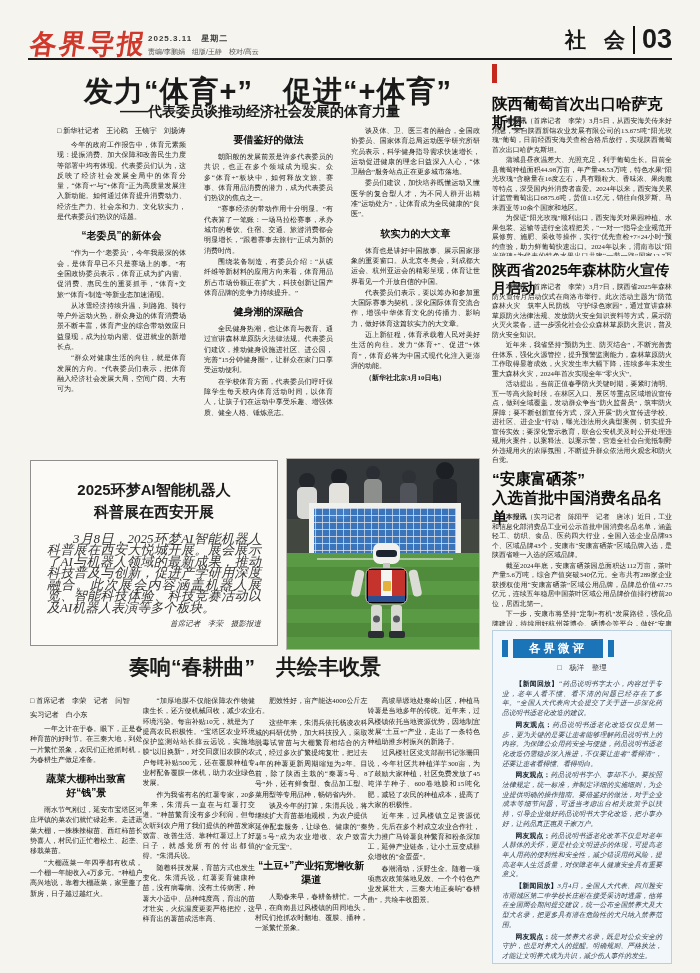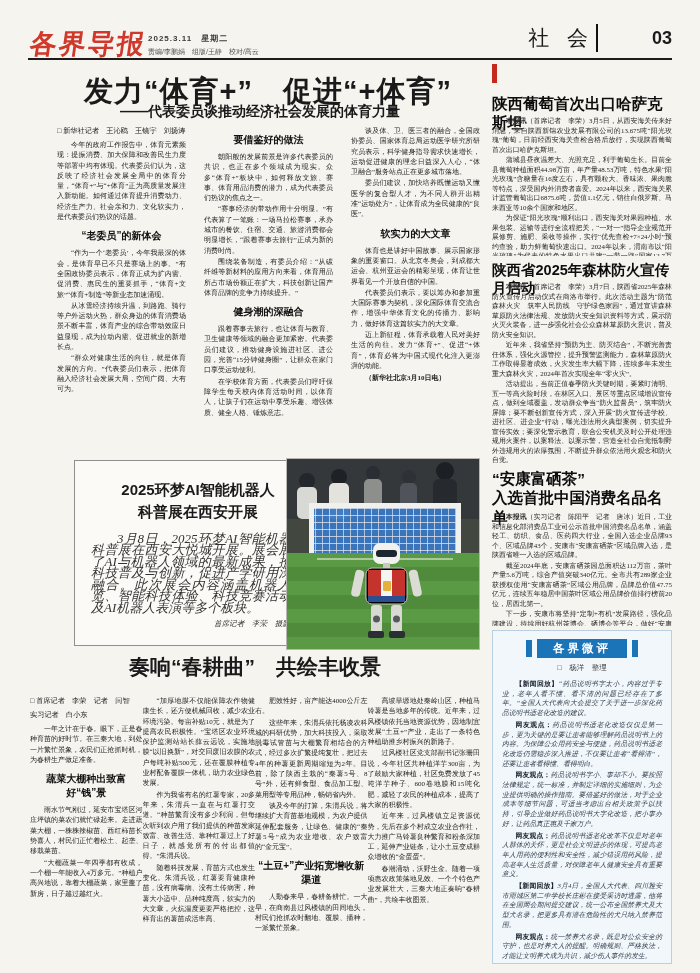--- a/index.html
+++ b/index.html
@@ -7,42 +7,42 @@
         font-family:"Liberation Serif","DejaVu Serif",serif;color:#1a1a1a;}
 
   
   .logo{position:absolute;left:30px;top:26px;font-family:"DejaVu Serif",serif;
         font-size:27px;font-weight:bold;color:#cf382b;transform:skewX(-8deg);
         letter-spacing:2px;white-space:nowrap;}
   .meta{position:absolute;left:128px;top:33px;font-family:"Liberation Sans",sans-serif;color:#3a3a3a;margin-left:20px;}
   .meta .m1{font-size:8px;font-weight:bold;letter-spacing:1px;}
   .meta .m2{font-size:7px;margin-top:3px;color:#555;}
   .hright{position:absolute;right:28px;top:24px;display:flex;align-items:center;}
-  .section-name{font-family:"Liberation Sans",sans-serif;font-weight:400;font-size:21px;letter-spacing:6px;}
+  .section-name{font-family:"Liberation Sans",sans-serif;font-weight:700;font-size:21px;letter-spacing:6px;}
   .vbar{width:2px;height:28px;background:#111;margin:0 7px 0 2px;}
-  .page-no{font-family:"Liberation Sans",sans-serif;font-weight:900;font-size:18px;margin-left:47px;}
+  .page-no{font-family:"Liberation Sans",sans-serif;font-weight:900;font-size:27px;}
   .hrule{position:absolute;left:28px;right:28px;top:58px;height:2px;background:#1c1c1c;}
 
   
   .main-title{position:absolute;left:40px;top:64px;width:440px;text-align:center;
         font-family:"Liberation Sans",sans-serif;font-weight:900;font-size:29px;letter-spacing:1px;margin:8px;}
   .main-subtitle{position:absolute;left:40px;top:103px;width:440px;text-align:center;
         font-family:"Liberation Sans",sans-serif;font-weight:bold;font-size:14px;margin:0;}
   .cols{position:absolute;display:flex;}
   .main-cols{left:57px;top:126px;width:423px;height:329px;gap:18px;}
   .col{flex:1 1 0;overflow:hidden;}
   .body-p{font-size:7px;line-height:10.3px;text-align:justify;text-indent:2em;margin:0 0 1px;color:#222;}
   .subhead{font-family:"Liberation Sans",sans-serif;font-weight:bold;font-size:10px;
         text-align:center;margin:7px 0 5px;color:#101010;}
   .byline-line{font-size:7.2px;line-height:11px;margin:0 0 3px;color:#222;white-space:nowrap;}
   .end-note{font-size:7px;line-height:10.3px;text-indent:2em;font-weight:bold;margin:2px 0 0;}
 
   
   .cap-box{position:absolute;left:30px;top:460px;width:248px;height:186px;border:1px solid #8f8f8f;
-        background:#fbfaf7;box-sizing:border-box;padding:14px 16px 10px;margin-left:44px;}
+        background:#fbfaf7;box-sizing:border-box;padding:14px 16px 10px;}
   .cap-title{font-family:"Liberation Sans",sans-serif;font-weight:900;font-size:15px;
         text-align:center;line-height:1.45;margin:4px 0 10px;}
   .cap-text{font-size:13px;line-height:11.5px;text-align:justify;text-indent:2em;
         font-style:italic;color:#333;margin:0;}
   .cap-credit{font-size:7.6px;font-style:italic;text-align:right;margin-top:6px;color:#333;}
   .photo{position:absolute;left:286px;top:458px;width:194px;height:192px;overflow:hidden;
         border:1px solid #b9b7b0;box-sizing:border-box;}
 
   
   .spring-title{position:absolute;left:30px;top:653px;width:450px;text-align:center;
@@ -58,21 +58,21 @@
         clip-path:polygon(0 0,100% 0,86% 100%,0 100%);margin-top:20px;}
   .sb-title{position:absolute;left:0;font-family:"Liberation Sans",sans-serif;font-weight:900;
         font-size:15.5px;line-height:1.25;margin:0;color:#0d0d0d;}
   .sb-body{position:absolute;left:0;width:180px;overflow:hidden;}
   .sb-p{font-size:6.9px;line-height:9.5px;text-align:justify;text-indent:2em;margin:0 0 1px;color:#262626;}
   .sb-p strong{font-family:"Liberation Sans",sans-serif;}
 
   
   .review{position:absolute;left:492px;top:630px;width:180px;height:334px;box-sizing:border-box;
         background:#f2f7fc;border:1px solid #b9cfe2;padding:8px 9px;overflow:hidden;}
-  .rv-head{display:flex;justify-content:center;align-items:center;gap:5px;margin-bottom:5px;}
+  .rv-head{display:flex;justify-content:flex-start;align-items:center;gap:5px;margin-bottom:5px;}
   .rv-bar{width:6px;height:17px;background:#1c74b8;}
   .rv-label{background:#1c74b8;color:#fff;font-family:"Liberation Sans",sans-serif;
         font-weight:bold;font-size:11.5px;letter-spacing:3px;padding:2px 16px;}
   .rv-byline{text-align:center;font-size:7.5px;color:#444;margin:0 0 6px;}
   .rv-p{font-size:6.8px;line-height:9.7px;text-align:justify;text-indent:2em;margin:0 0 2px;
         color:#33404d;font-style:italic;}
   .rv-p strong{font-style:normal;color:#17212b;}
 </style>
 </head>
 <body>
@@ -101,21 +101,21 @@
         <p class="body-p">“作为一个‘老委员’，今年我最深的体会，是体育早已不只是赛场上的事。”有全国政协委员表示，体育正成为扩内需、促消费、惠民生的重要抓手，“体育+文旅”“体育+制造”等新业态加速涌现。</p>
         <p class="body-p">从冰雪经济持续升温，到路跑、骑行等户外运动火热，群众身边的体育消费场景不断丰富，体育产业的综合带动效应日益显现，成为拉动内需、促进就业的新增长点。</p>
         <p class="body-p">“群众对健康生活的向往，就是体育发展的方向。”代表委员们表示，把体育融入经济社会发展大局，空间广阔、大有可为。</p>
       </div>
     <div class="col">
         <h4 class="subhead">要借鉴好的做法</h4>
         <p class="body-p">朝阳般的发展前景是许多代表委员的共识，也正在多个领域成为现实。众多“体育+”板块中，如何释放文旅、赛事、体育用品消费的潜力，成为代表委员们热议的焦点之一。</p>
         <p class="body-p">“赛事经济的带动作用十分明显。”有代表算了一笔账：一场马拉松赛事，承办城市的餐饮、住宿、交通、旅游消费都会明显增长，“跟着赛事去旅行”正成为新的消费时尚。</p>
         <p class="body-p">围绕装备制造，有委员介绍：“从碳纤维等新材料的应用方向来看，体育用品所占市场份额正在扩大，科技创新让国产体育品牌的竞争力持续提升。”</p>
         <h4 class="subhead">健身潮的深融合</h4>
-        <p class="body-p">跟着赛事去旅行，也让体育与教育、卫生健康等领域的融合更加紧密。代表委员们建议，推动健身设施进社区、进公园，完善“15分钟健身圈”，让群众在家门口享受运动便利。</p>
+        <p class="body-p">全民健身热潮，也让体育与教育、通过宣讲森林草原防火法律法规。代表委员们建议，推动健身设施进社区、进公园，完善“15分钟健身圈”，让群众在家门口享受运动便利。</p>
         <p class="body-p">在学校体育方面，代表委员们呼吁保障学生每天校内体育活动时间，以体育人，让孩子们在运动中享受乐趣、增强体质、健全人格、锤炼意志。</p>
       </div>
     <div class="col">
         <p class="body-p">谈及体、卫、医三者的融合，全国政协委员、国家体育总局运动医学研究所研究员表示，科学健身指导需求快速增长，运动促进健康的理念日益深入人心，“体卫融合”服务站点正在更多城市落地。</p>
         <p class="body-p">委员们建议，加快培养既懂运动又懂医学的复合型人才，为不同人群开出精准“运动处方”，让体育成为全民健康的“良医”。</p>
         <h4 class="subhead">软实力的大文章</h4>
         <p class="body-p">体育也是讲好中国故事、展示国家形象的重要窗口。从北京冬奥会，到成都大运会、杭州亚运会的精彩呈现，体育让世界看见一个开放自信的中国。</p>
         <p class="body-p">代表委员们表示，要以筹办和参加重大国际赛事为契机，深化国际体育交流合作，增强中华体育文化的传播力、影响力，做好体育这篇软实力的大文章。</p>
         <p class="body-p">迈上新征程，体育承载着人民对美好生活的向往。发力“体育+”、促进“+体育”，体育必将为中国式现代化注入更澎湃的动能。</p>
         <p class="end-note">（新华社北京3月10日电）</p>
@@ -194,21 +194,21 @@
         <p class="byline-line">□ 首席记者　李荣　记者　闫智</p>
         <p class="byline-line">实习记者　白小东</p>
         <p class="body-p">一年之计在于春。眼下，正是春种育苗的好时节。在三秦大地，到处一片繁忙景象，农民们正抢抓时机，为春耕生产做足准备。</p>
         <h4 class="subhead">蔬菜大棚种出致富好“钱”景</h4>
         <p class="body-p">雨水节气刚过，延安市宝塔区河庄坪镇的菜农们就忙碌起来。走进蔬菜大棚，一株株辣椒苗、西红柿苗长势喜人，村民们正忙着松土、起垄、移栽菜苗。</p>
         <p class="body-p">“大棚蔬菜一年四季都有收成，一个棚一年能收入4万多元。”种植户高兴地说，靠着大棚蔬菜，家里盖了新房，日子越过越红火。</p>
       </div>
     <div class="col">
         <p class="body-p">“加厚地膜不仅能保障农作物健康生长，还方便机械回收，减少农业环境污染。每亩补贴10元，就是为了提高农民积极性。”宝塔区农业环境保护监测站站长薛云远说，实施地膜“以旧换新”，对交回废旧农膜的农户每吨补贴500元，还在覆膜种植专业村配备覆膜一体机，助力农业绿色发展。</p>
         <p class="body-p">作为我省有名的红薯专家，20多年来，朱渭兵一直在与红薯打交道。“种苗繁育没有多少利润，但每次听到农户用了我们提供的种苗发家致富、改善生活、靠种红薯过上了好日子，就感觉所有的付出都值得。”朱渭兵说。</p>
-        <p class="body-p">随着科技发展，育苗方式也发生变化。朱渭兵说，红薯要育健康种苗，没有病毒病、没有土传病害，种薯大小适中、品种纯度高，软实力的大文章，火炕温度更要严格把控，这样育出的薯苗成活率高、</p>
+        <p class="body-p">随着科技发展，育苗方式也发生变化。朱渭兵说，红薯要育健康种苗，没有病毒病、没有土传病害，种薯大小适中、品种纯度高，育出的苗才壮实，火炕温度更要严格把控，这样育出的薯苗成活率高、</p>
       </div>
     <div class="col">
         <p class="body-p">肥效性好，亩产能达4000公斤左右。</p>
         <p class="body-p">这些年来，朱渭兵依托杨凌农科城的科研优势，加大科技投入，采取脱毒试管苗与大棚繁育相结合的方式，经过多次扩繁提纯复壮，把过去4年的种薯更新周期缩短为2年。目前，除了陕西主栽的“秦薯5号、8号”外，还有鲜食型、食品加工型、菜用型等专用品种，畅销省内外。</p>
         <p class="body-p">谈及今年的打算，朱渭兵说，将继续扩大育苗基地规模，为农户提供延伸配套服务，让绿色、健康的“秦薯5号”成为农业增收、农户致富的“金元宝”。</p>
         <h4 class="subhead">“土豆+”产业拓宽增收新渠道</h4>
         <p class="body-p">人勤春来早，春耕备耕忙。一大早，在商南县过风楼镇的田间地头，村民们抢抓农时翻地、覆膜、播种，一派繁忙景象。</p>
       </div>
     <div class="col">
         <p class="body-p">高坡旱塬地处秦岭山区，种植马铃薯是当地多年的传统。近年来，过风楼镇依托当地资源优势，因地制宜发展“土豆+”产业，走出了一条特色种植助推乡村振兴的新路子。</p>

